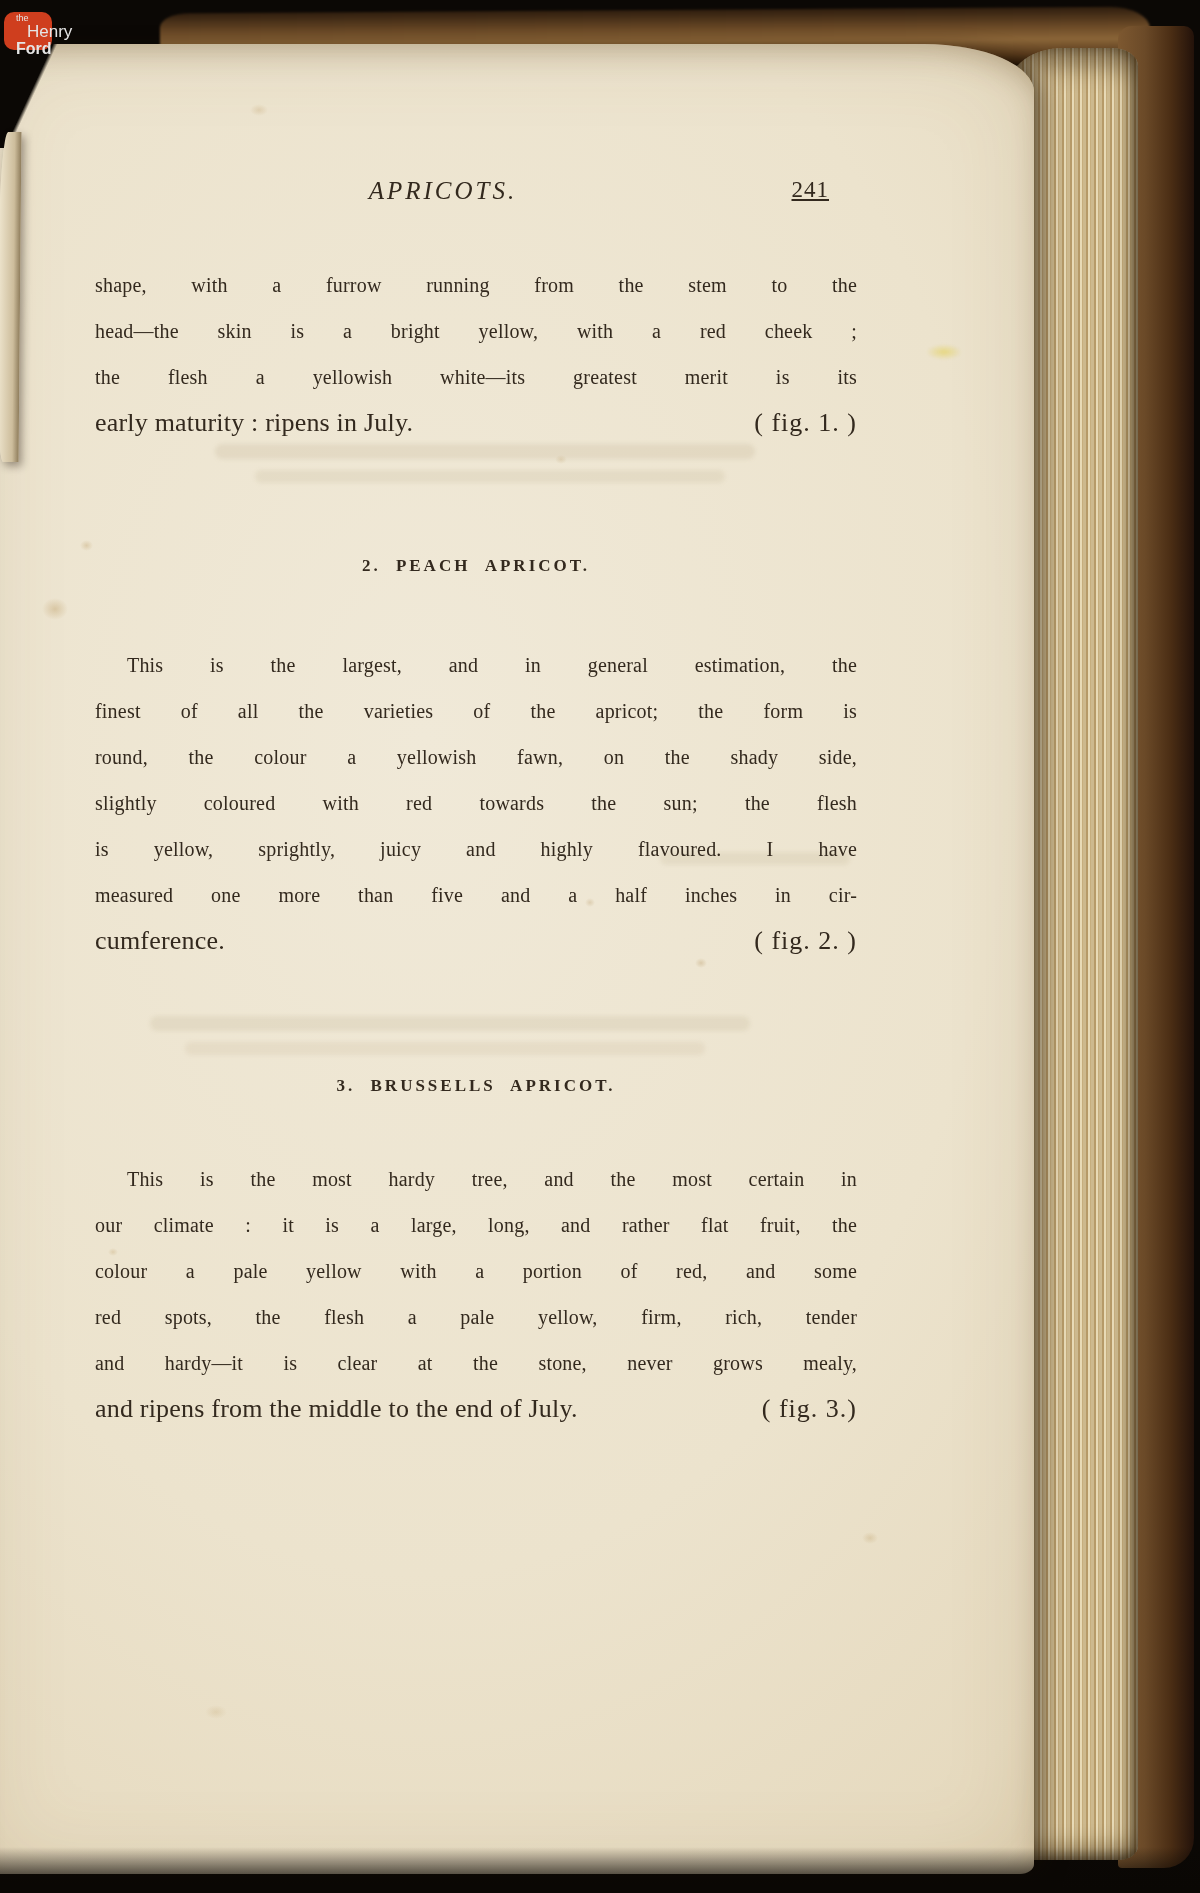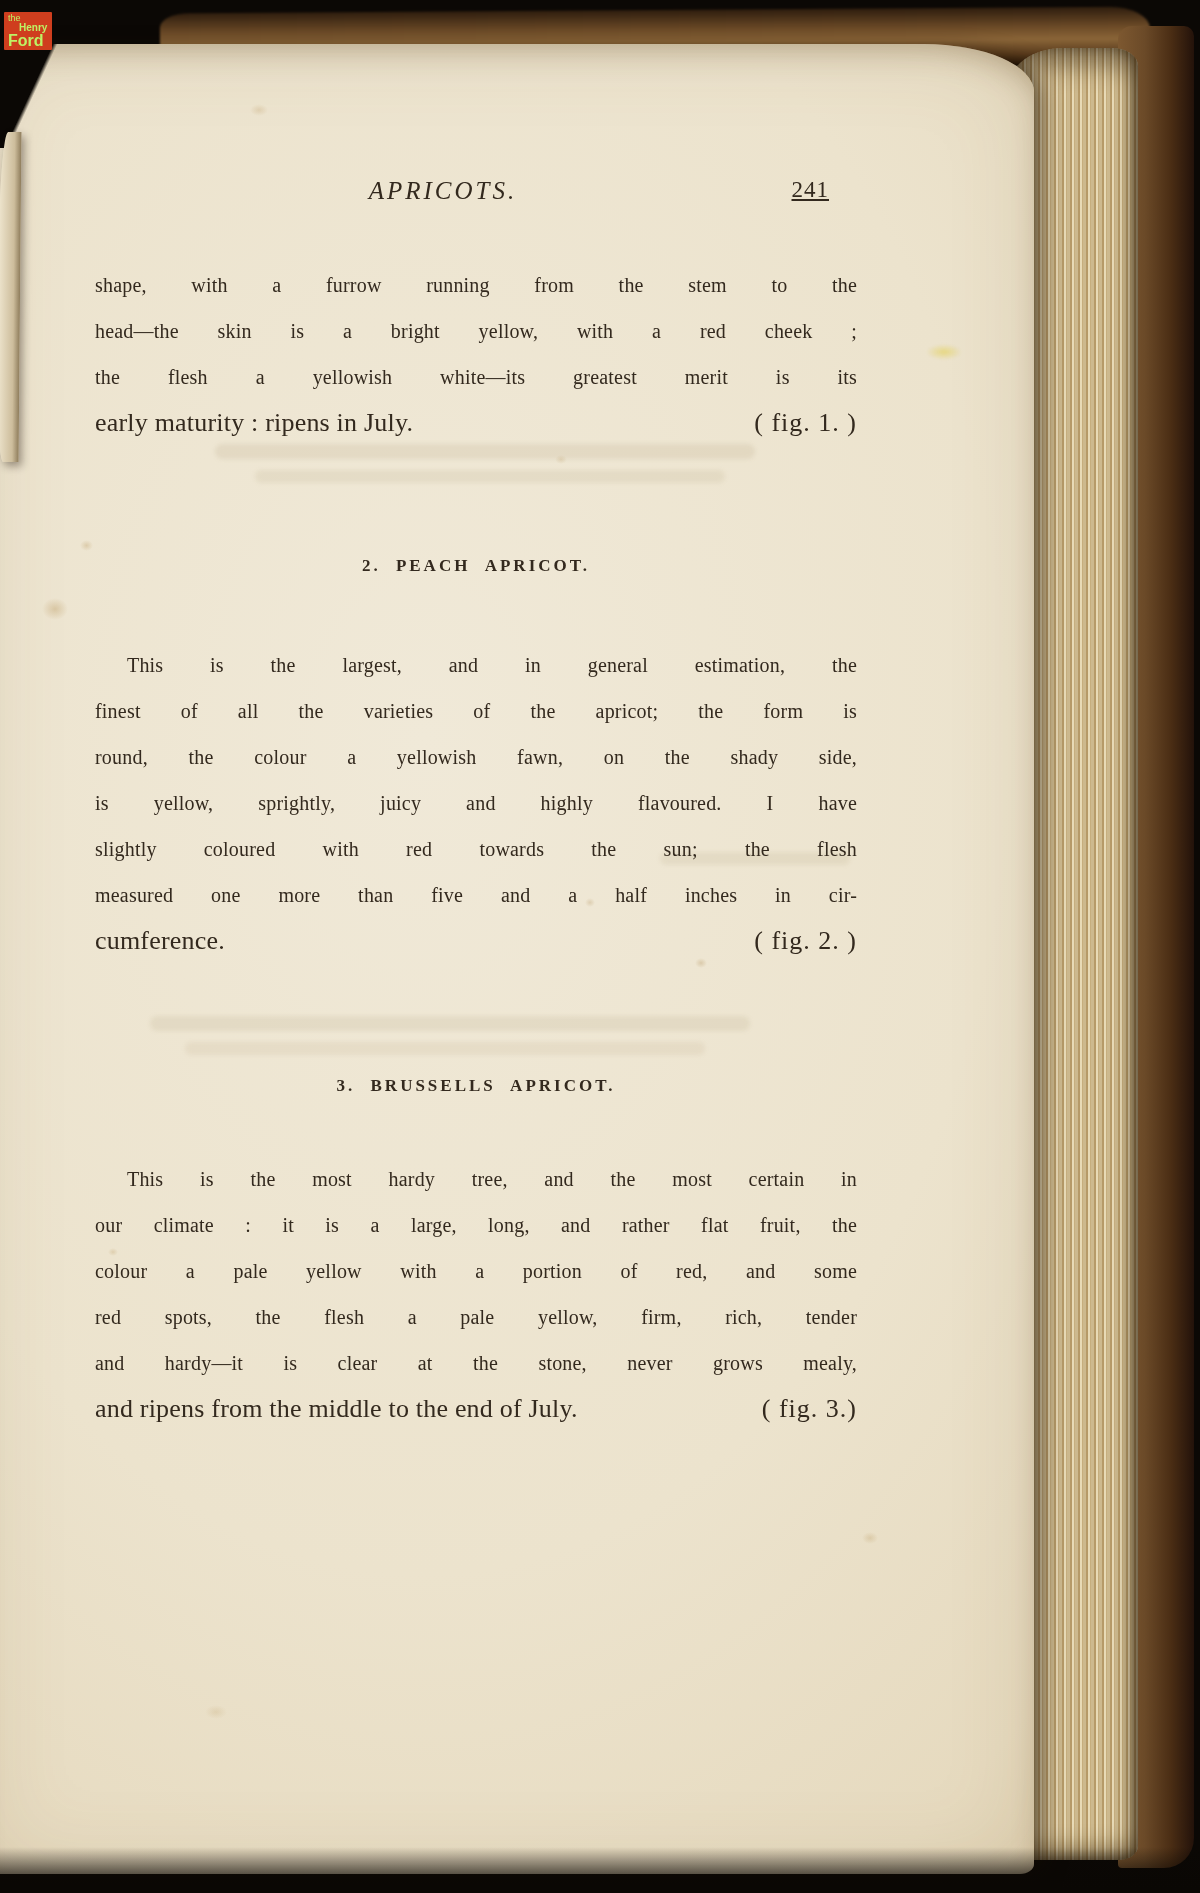--- a/index.html
+++ b/index.html
@@ -70,28 +70,28 @@
   }
 
   
   .stain { position:absolute; border-radius:50%; z-index:7; pointer-events:none; }
   .smudge { position:absolute; border-radius:8px; filter: blur(2px); z-index:6; pointer-events:none; }
 
   
   .hf-logo {
     position:absolute; left:4px; top:12px; width:48px; height:38px;
     background: var(--logo-red);
-    border-radius:1px;
-    padding:2px 3px;
+    border-radius:10px;
+    padding:2px 11px;
     z-index:20;
     font-family:"Liberation Sans","DejaVu Sans",sans-serif;
-    color:#bef264; line-height:1.02;
+    color:#e5e5e5; line-height:1.02;
   }
   .hf-the  { font-size:9px;  margin-left:1px; }
-  .hf-henry{ font-size:10px; font-weight:bold; margin-left:12px; }
+  .hf-henry{ font-size:17px; font-weight:normal; margin-left:12px; }
   .hf-ford { font-size:16px; font-weight:bold; margin-left:1px; }
 
   
   .print { position:absolute; left:95px; width:762px; color:var(--ink); z-index:8; }
   .page-header { top:176px; height:32px; }
   .header-title {
     text-align:center; font-style:italic; font-size:25px; line-height:30px;
     letter-spacing:3px; transform: translateX(-33px);
   }
   .page-number {
@@ -169,22 +169,22 @@
     <span>early maturity : ripens in July.</span>
     <span class="fig">( fig. 1. )</span>
   </div>
 </div>
 
 <div class="print sec-heading head-2">2. PEACH APRICOT.</div>
 <div class="print para-2">
   <div class="tline indent">This is the largest, and in general estimation, the</div>
   <div class="tline">finest of all the varieties of the apricot; the form is</div>
   <div class="tline">round, the colour a yellowish fawn, on the shady side,</div>
+  <div class="tline">slightly coloured with red towards the sun; the flesh</div>
   <div class="tline">is yellow, sprightly, juicy and highly flavoured.  I have</div>
-  <div class="tline">slightly coloured with red towards the sun; the flesh</div>
   <div class="tline">measured one more than five and a half inches in cir-</div>
   <div class="lastline">
     <span>cumference.</span>
     <span class="fig">( fig. 2. )</span>
   </div>
 </div>
 
 <div class="print sec-heading head-3">3. BRUSSELLS APRICOT.</div>
 <div class="print para-3">
   <div class="tline indent">This is the most hardy tree, and the most certain in</div>

